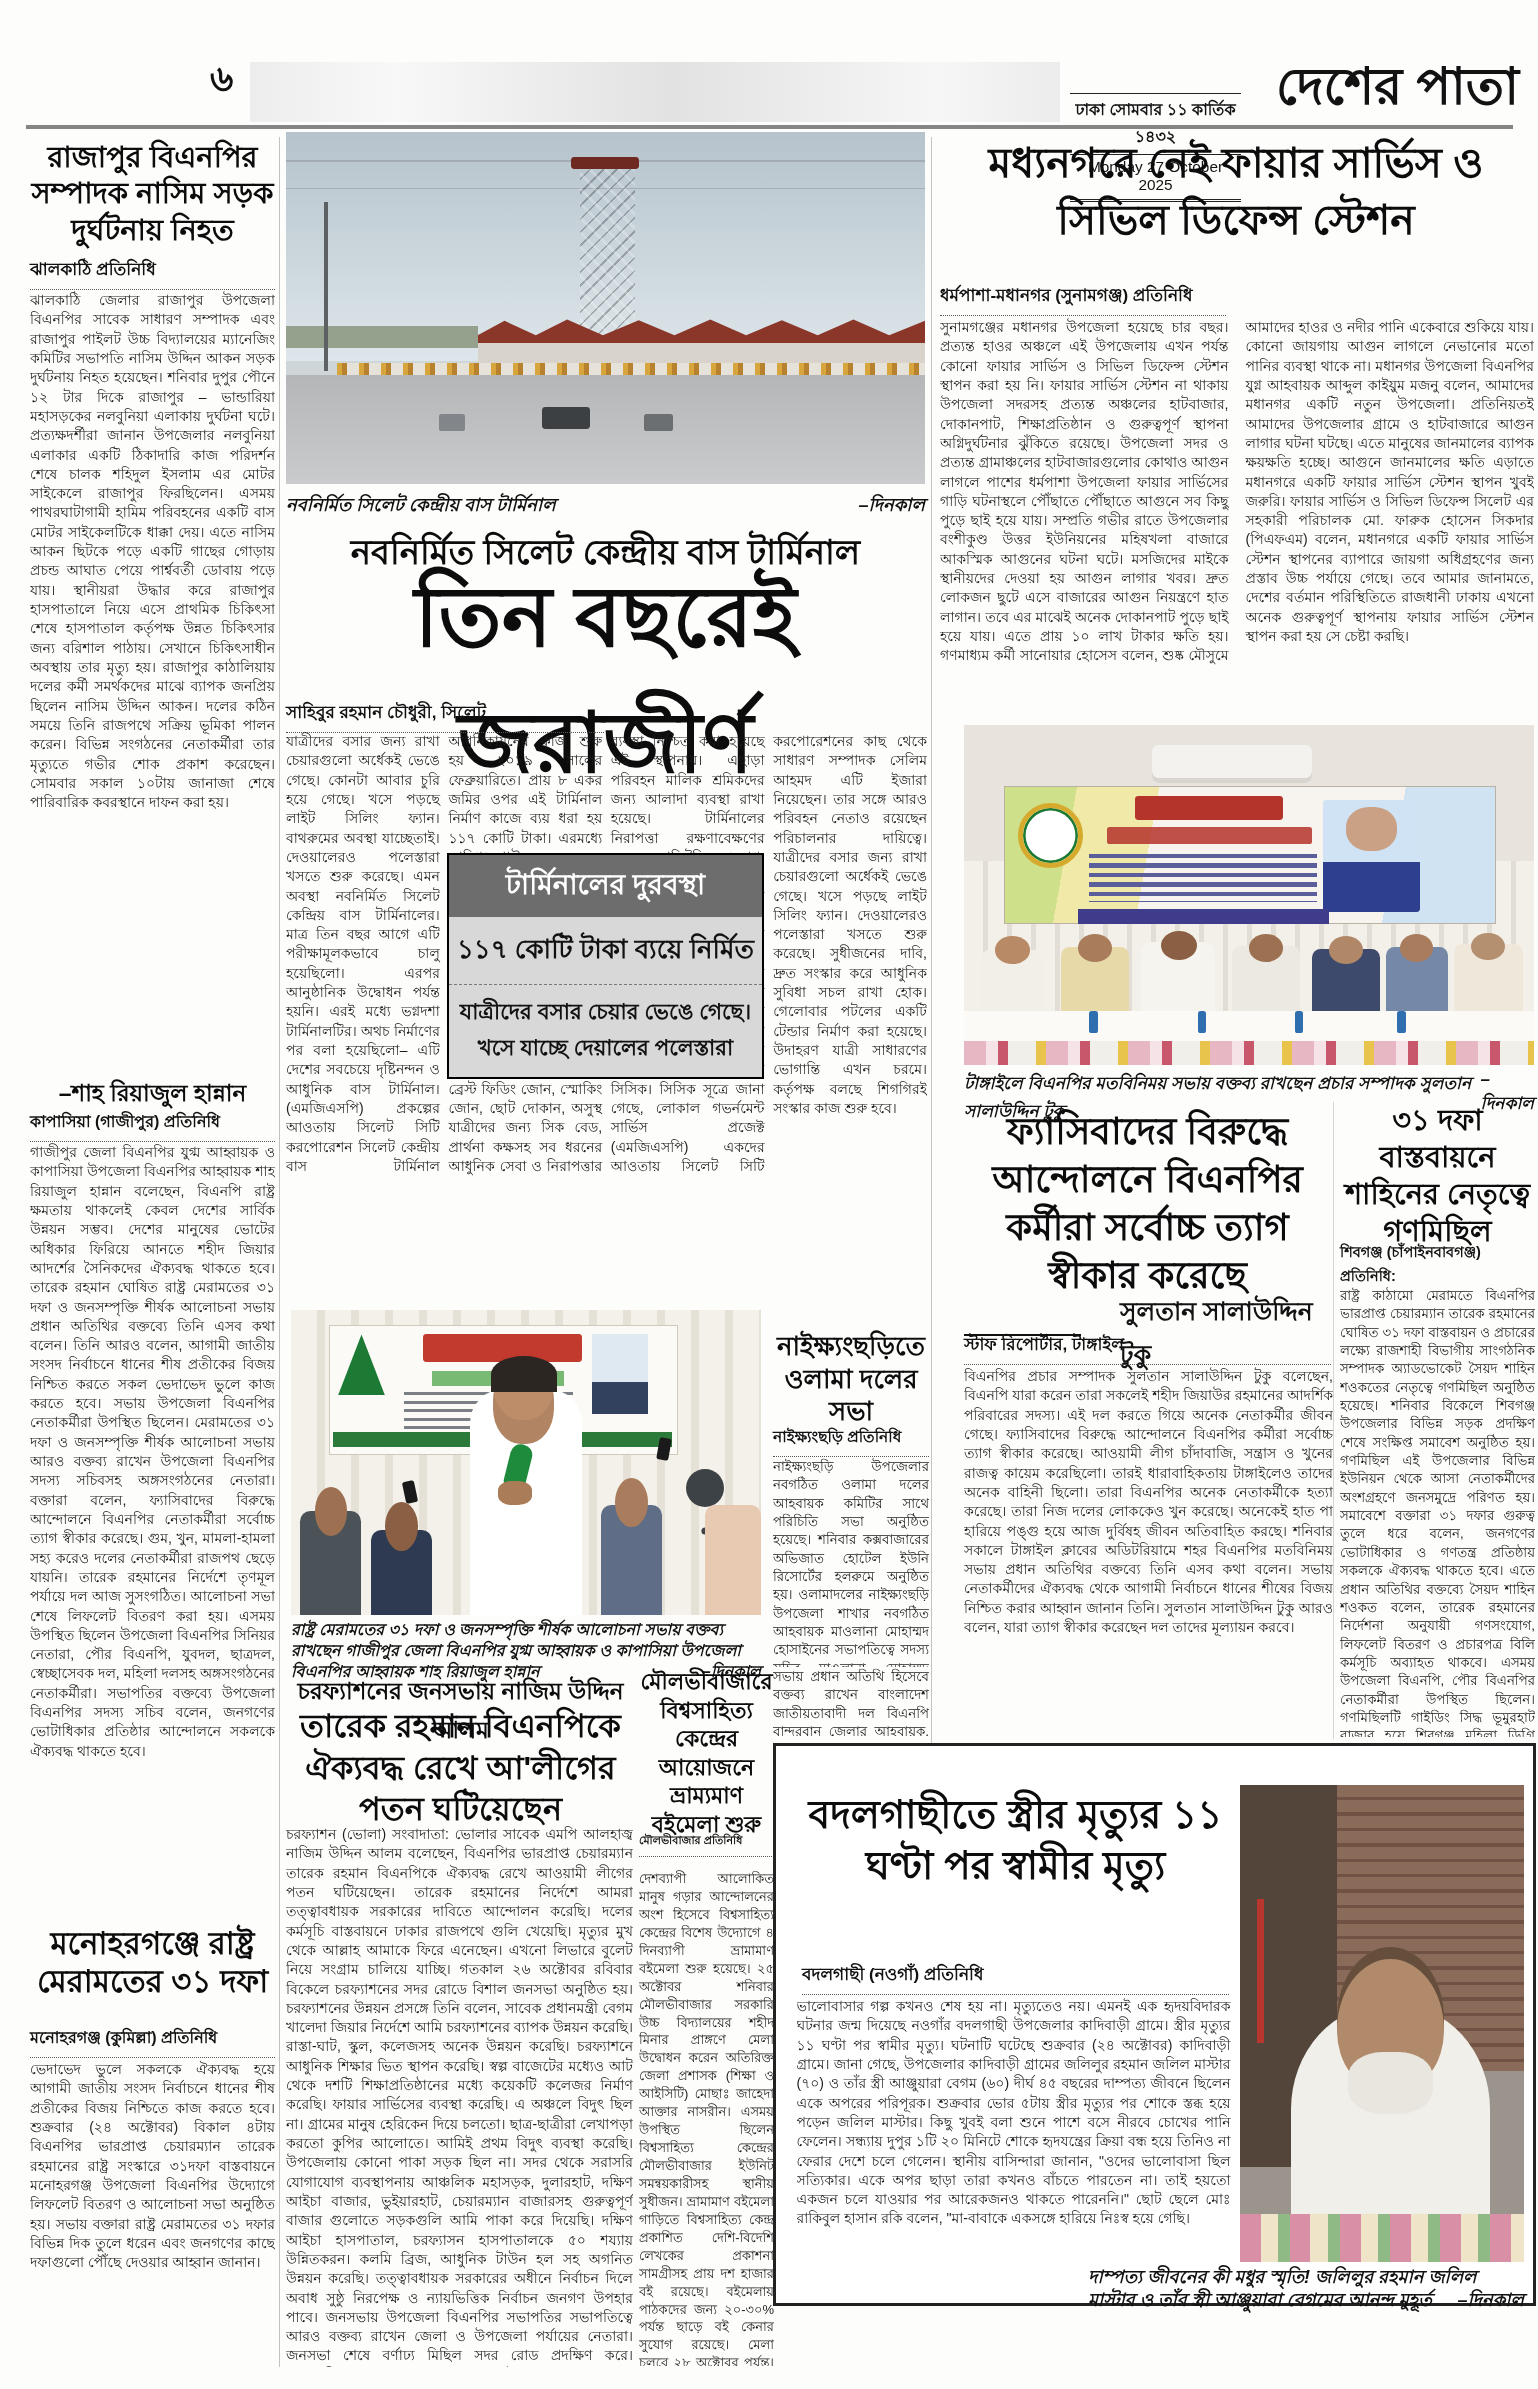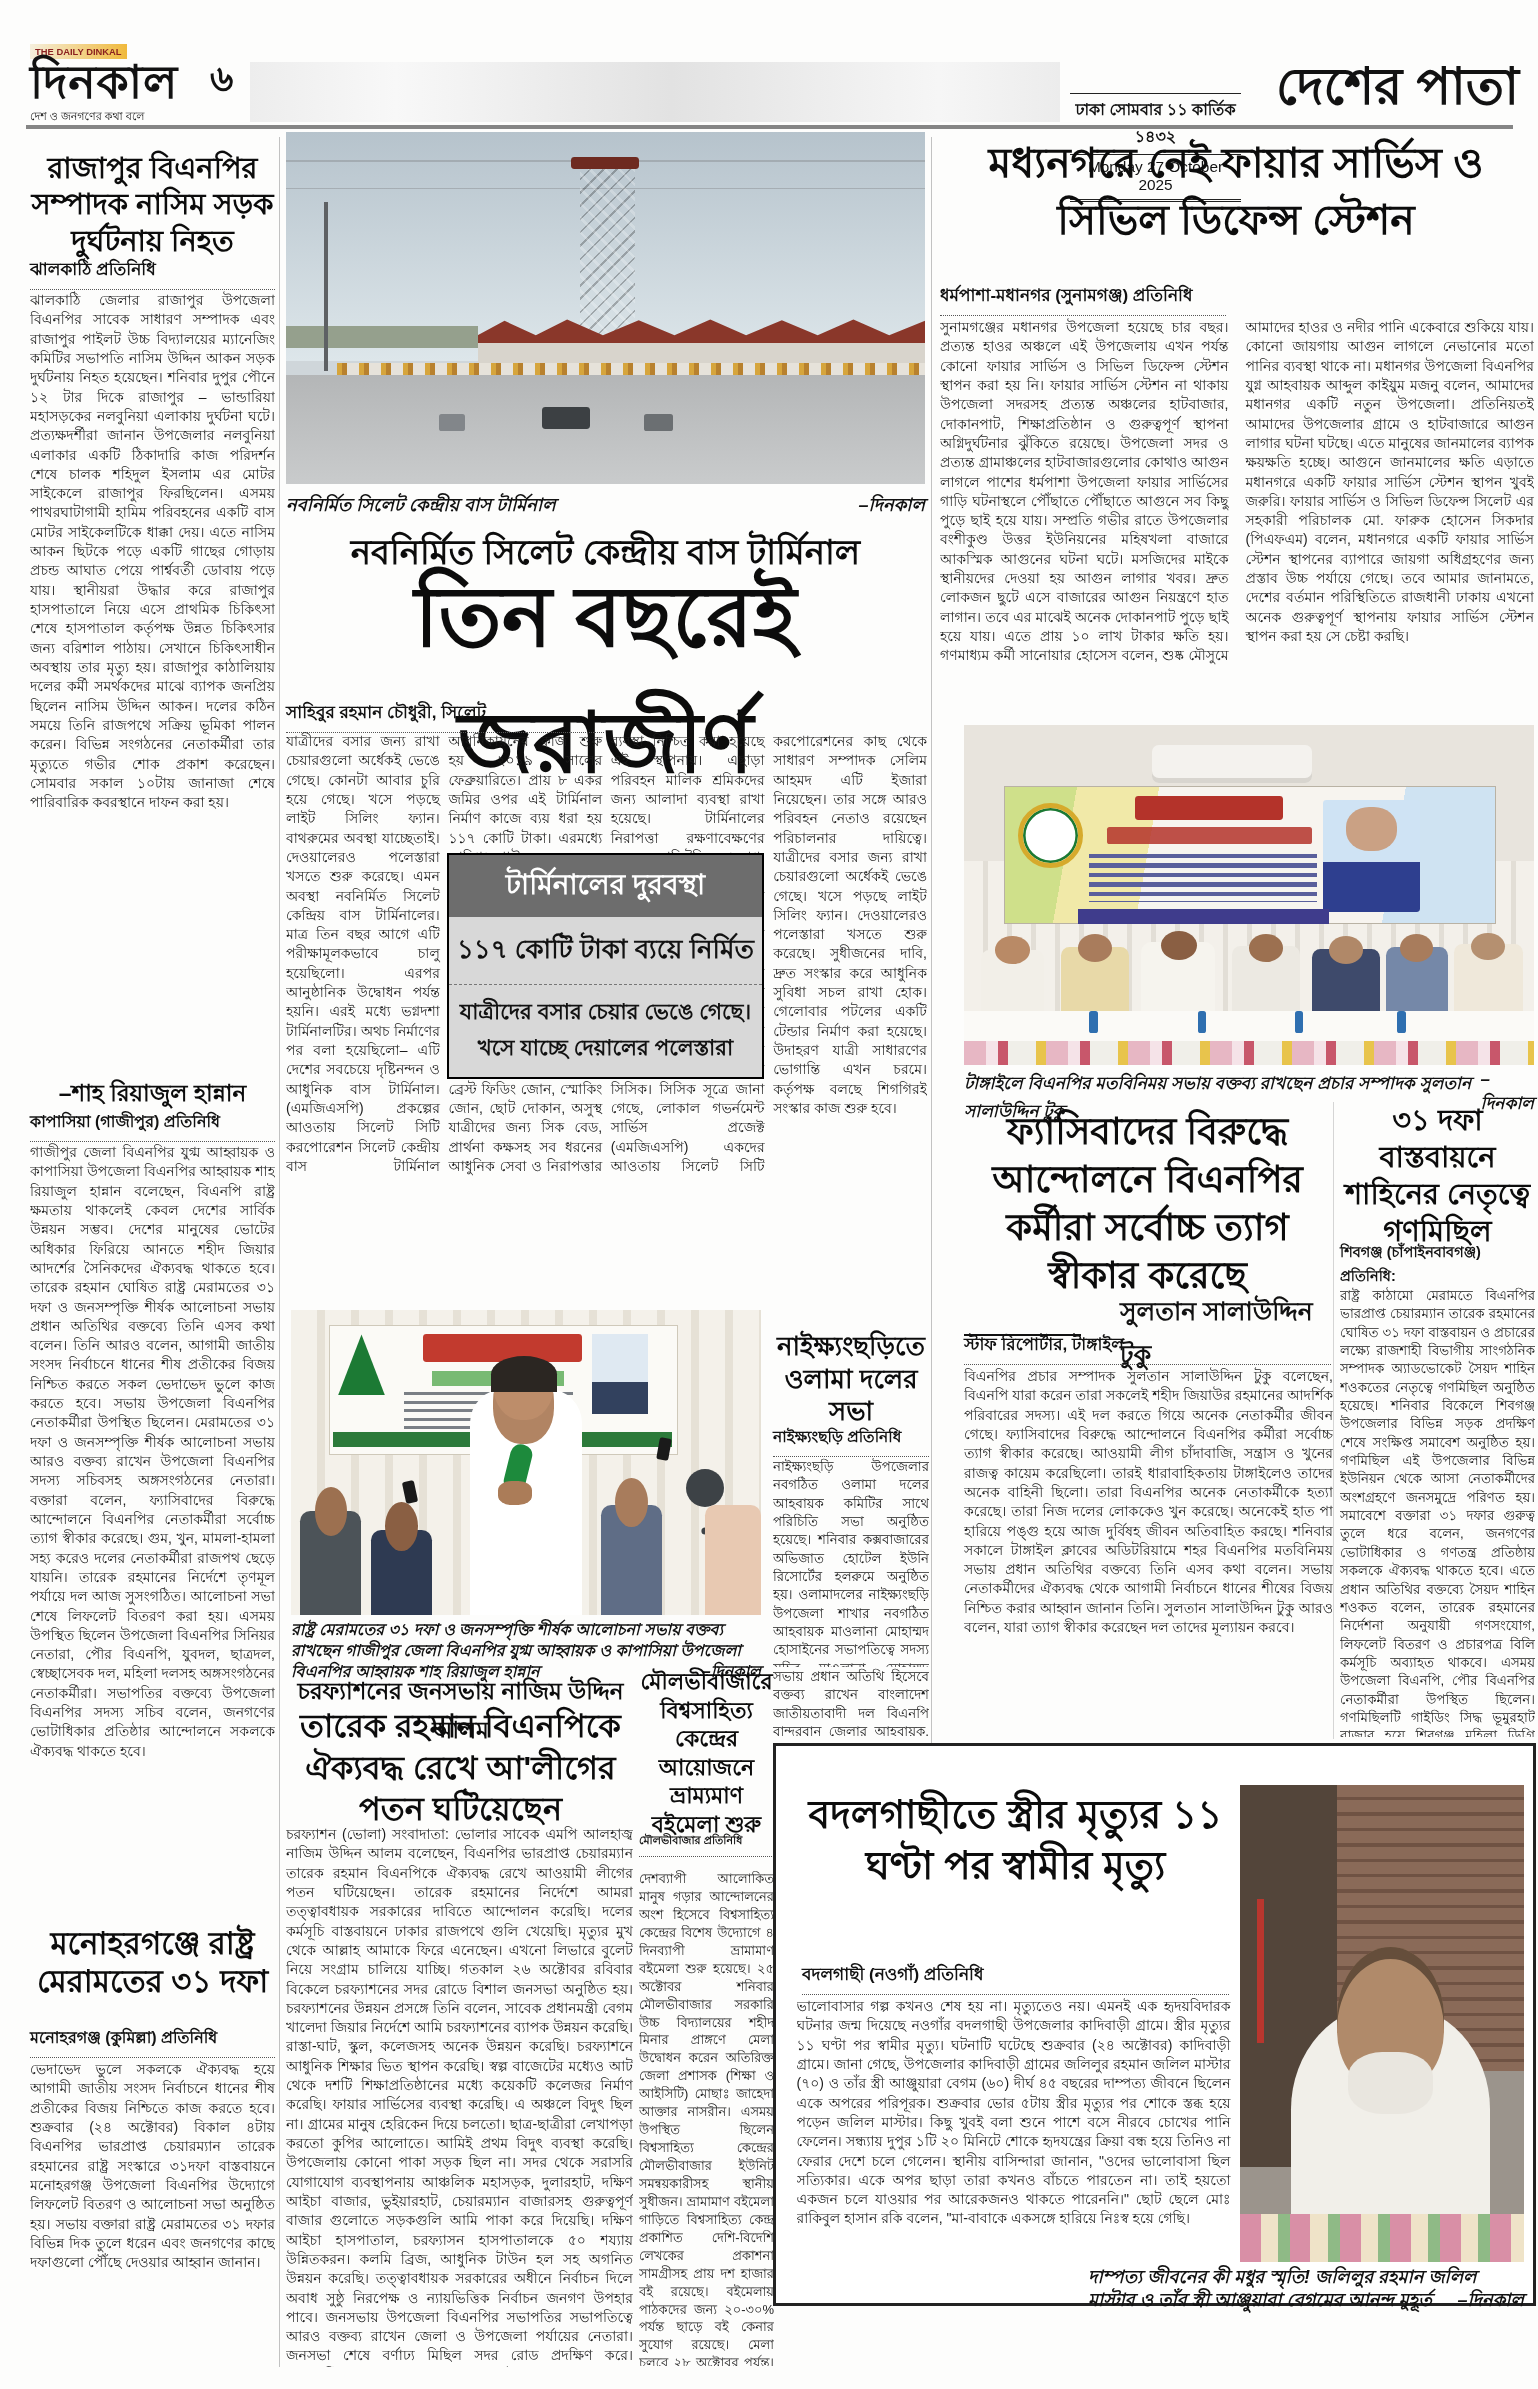--- a/index.html
+++ b/index.html
@@ -33,39 +33,34 @@
   
   .photo{overflow:hidden;background:#cfd6da;}
   .ph-el{position:absolute;}
   #box2{border:3.4px solid #222;background:#fff;}
 </style>
 </head>
 <body>
 
 <div id="page">
 
-  <div class="abs" style="left:30px;top:43px;width:175px;">
-    <span id="brand-strip">THE DAILY DINKAL</span>
-    <div id="brand-name">দিনকাল</div>
-    <div id="brand-tag">দেশ ও জনগণের কথা বলে</div>
-  </div>
   <div class="abs" style="left:210px;top:51px;font-size:36px;font-weight:bold;">৬</div>
   <div id="ad-strip" class="abs" style="left:250px;top:62px;width:810px;height:60px;"></div>
   <div id="date-box" class="abs" style="left:1070px;top:56px;width:171px;">
     <div id="date-bn">ঢাকা সোমবার ১১ কার্তিক ১৪৩২</div>
     <div id="date-en">Monday 27 October 2025</div>
   </div>
   <div id="section-name" class="abs" style="left:1261px;top:48px;width:273px;">দেশের পাতা</div>
   <div class="abs" style="left:26px;top:125px;width:1487px;height:4.3px;background:#858585;"></div>
 
   <div class="vrule abs" style="left:279px;top:137px;height:2230px;"></div>
   <div class="vrule abs" style="left:931px;top:137px;height:1607px;"></div>
   <div class="vrule abs" style="left:1333px;top:1102px;height:637px;background:#d5d5d5;"></div>
 
-  <div class="abs hl" style="left:30px;top:150px;width:245px;font-size:29px;line-height:1.25;">রাজাপুর বিএনপির সম্পাদক নাসিম সড়ক দুর্ঘটনায় নিহত</div>
+  <div class="abs hl" style="left:30px;top:139px;width:245px;font-size:29px;line-height:1.25;">রাজাপুর বিএনপির সম্পাদক নাসিম সড়ক দুর্ঘটনায় নিহত</div>
   <div class="abs byline" style="left:30px;top:256px;width:245px;">ঝালকাঠি প্রতিনিধি</div>
   <div class="abs body-txt" style="left:30px;top:291px;width:245px;height:629px;">ঝালকাঠি জেলার রাজাপুর উপজেলা বিএনপির সাবেক সাধারণ সম্পাদক এবং রাজাপুর পাইলট উচ্চ বিদ্যালয়ের ম্যানেজিং কমিটির সভাপতি নাসিম উদ্দিন আকন সড়ক দুর্ঘটনায় নিহত হয়েছেন। শনিবার দুপুর পৌনে ১২ টার দিকে রাজাপুর – ভান্ডারিয়া মহাসড়কের নলবুনিয়া এলাকায় দুর্ঘটনা ঘটে। প্রত্যক্ষদর্শীরা জানান উপজেলার নলবুনিয়া এলাকার একটি ঠিকাদারি কাজ পরিদর্শন শেষে চালক শহিদুল ইসলাম এর মোটর সাইকেলে রাজাপুর ফিরছিলেন। এসময় পাথরঘাটাগামী হামিম পরিবহনের একটি বাস মোটর সাইকেলটিকে ধাক্কা দেয়। এতে নাসিম আকন ছিটকে পড়ে একটি গাছের গোড়ায় প্রচন্ড আঘাত পেয়ে পার্শ্ববর্তী ডোবায় পড়ে যায়। স্থানীয়রা উদ্ধার করে রাজাপুর হাসপাতালে নিয়ে এসে প্রাথমিক চিকিৎসা শেষে হাসপাতাল কর্তৃপক্ষ উন্নত চিকিৎসার জন্য বরিশাল পাঠায়। সেখানে চিকিৎসাধীন অবস্থায় তার মৃত্যু হয়। রাজাপুর কাঠালিয়ায় দলের কর্মী সমর্থকদের মাঝে ব্যাপক জনপ্রিয় ছিলেন নাসিম উদ্দিন আকন। দলের কঠিন সময়ে তিনি রাজপথে সক্রিয় ভূমিকা পালন করেন। বিভিন্ন সংগঠনের নেতাকর্মীরা তার মৃত্যুতে গভীর শোক প্রকাশ করেছেন। সোমবার সকাল ১০টায় জানাজা শেষে পারিবারিক কবরস্থানে দাফন করা হয়।</div>
 
   <div class="abs hl" style="left:30px;top:1075px;width:245px;font-size:23px;">–শাহ রিয়াজুল হান্নান</div>
   <div class="abs byline" style="left:30px;top:1109px;width:245px;font-size:16px;">কাপাসিয়া (গাজীপুর) প্রতিনিধি</div>
   <div class="abs body-txt" style="left:30px;top:1143px;width:245px;height:766px;">গাজীপুর জেলা বিএনপির যুগ্ম আহ্বায়ক ও কাপাসিয়া উপজেলা বিএনপির আহ্বায়ক শাহ রিয়াজুল হান্নান বলেছেন, বিএনপি রাষ্ট্র ক্ষমতায় থাকলেই কেবল দেশের সার্বিক উন্নয়ন সম্ভব। দেশের মানুষের ভোটের অধিকার ফিরিয়ে আনতে শহীদ জিয়ার আদর্শের সৈনিকদের ঐক্যবদ্ধ থাকতে হবে। তারেক রহমান ঘোষিত রাষ্ট্র মেরামতের ৩১ দফা ও জনসম্পৃক্তি শীর্ষক আলোচনা সভায় প্রধান অতিথির বক্তব্যে তিনি এসব কথা বলেন। তিনি আরও বলেন, আগামী জাতীয় সংসদ নির্বাচনে ধানের শীষ প্রতীকের বিজয় নিশ্চিত করতে সকল ভেদাভেদ ভুলে কাজ করতে হবে। সভায় উপজেলা বিএনপির নেতাকর্মীরা উপস্থিত ছিলেন। মেরামতের ৩১ দফা ও জনসম্পৃক্তি শীর্ষক আলোচনা সভায় আরও বক্তব্য রাখেন উপজেলা বিএনপির সদস্য সচিবসহ অঙ্গসংগঠনের নেতারা। বক্তারা বলেন, ফ্যাসিবাদের বিরুদ্ধে আন্দোলনে বিএনপির নেতাকর্মীরা সর্বোচ্চ ত্যাগ স্বীকার করেছে। গুম, খুন, মামলা-হামলা সহ্য করেও দলের নেতাকর্মীরা রাজপথ ছেড়ে যায়নি। তারেক রহমানের নির্দেশে তৃণমূল পর্যায়ে দল আজ সুসংগঠিত। আলোচনা সভা শেষে লিফলেট বিতরণ করা হয়। এসময় উপস্থিত ছিলেন উপজেলা বিএনপির সিনিয়র নেতারা, পৌর বিএনপি, যুবদল, ছাত্রদল, স্বেচ্ছাসেবক দল, মহিলা দলসহ অঙ্গসংগঠনের নেতাকর্মীরা। সভাপতির বক্তব্যে উপজেলা বিএনপির সদস্য সচিব বলেন, জনগণের ভোটাধিকার প্রতিষ্ঠার আন্দোলনে সকলকে ঐক্যবদ্ধ থাকতে হবে।</div>
 
   <div class="abs hl" style="left:30px;top:1925px;width:245px;font-size:31px;line-height:1.22;">মনোহরগঞ্জে রাষ্ট্র মেরামতের ৩১ দফা</div>
   <div class="abs byline" style="left:30px;top:2025px;width:245px;font-size:16px;">মনোহরগঞ্জ (কুমিল্লা) প্রতিনিধি</div>
   <div class="abs body-txt" style="left:30px;top:2060px;width:245px;height:308px;">ভেদাভেদ ভুলে সকলকে ঐক্যবদ্ধ হয়ে আগামী জাতীয় সংসদ নির্বাচনে ধানের শীষ প্রতীকের বিজয় নিশ্চিতে কাজ করতে হবে। শুক্রবার (২৪ অক্টোবর) বিকাল ৪টায় বিএনপির ভারপ্রাপ্ত চেয়ারম্যান তারেক রহমানের রাষ্ট্র সংস্কারে ৩১দফা বাস্তবায়নে মনোহরগঞ্জ উপজেলা বিএনপির উদ্যোগে লিফলেট বিতরণ ও আলোচনা সভা অনুষ্ঠিত হয়। সভায় বক্তারা রাষ্ট্র মেরামতের ৩১ দফার বিভিন্ন দিক তুলে ধরেন এবং জনগণের কাছে দফাগুলো পৌঁছে দেওয়ার আহ্বান জানান।</div>

